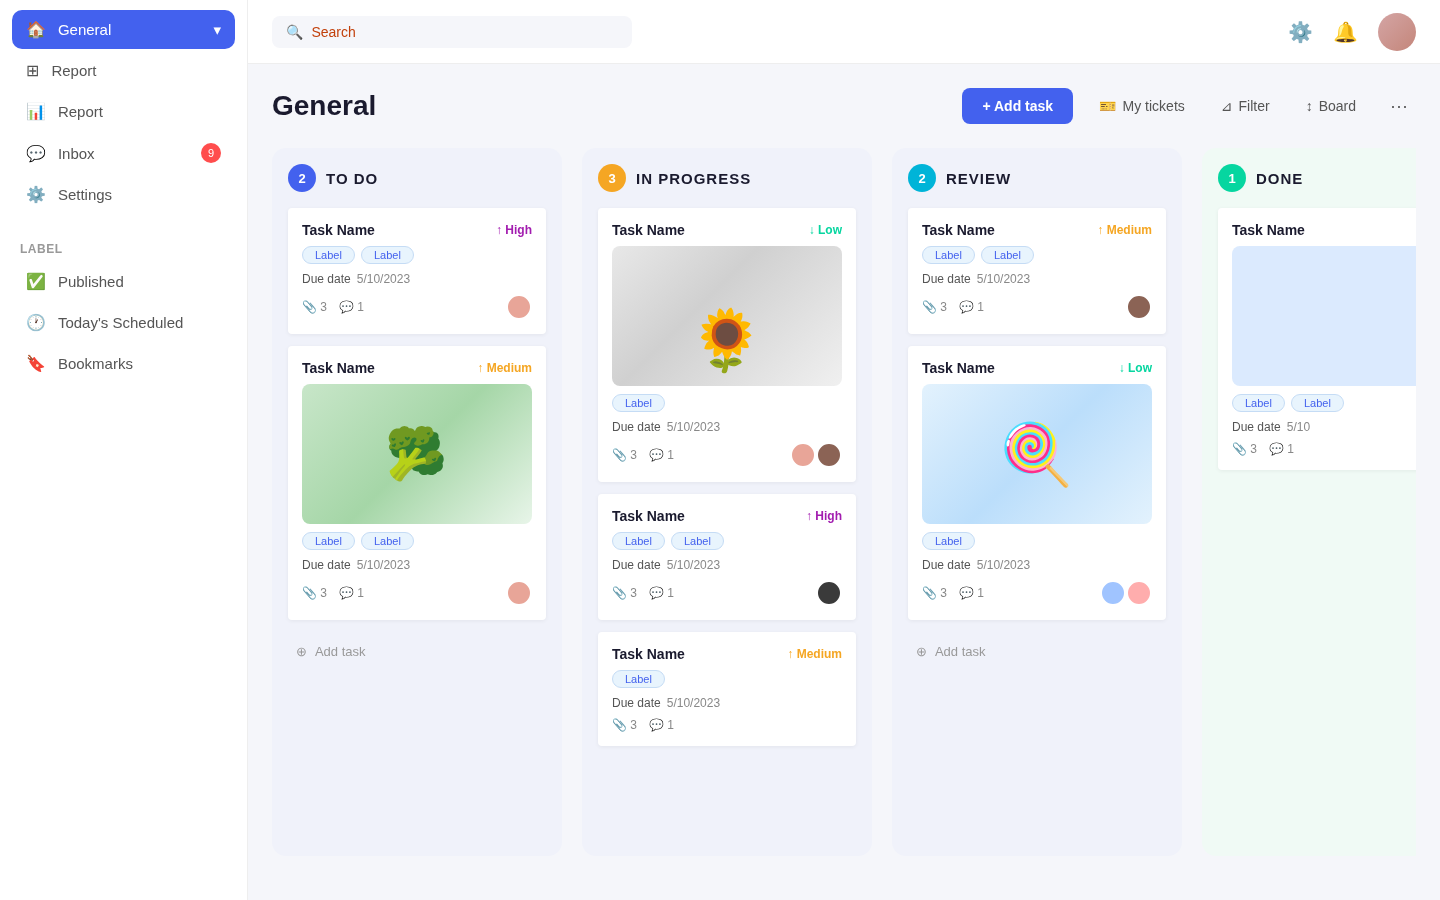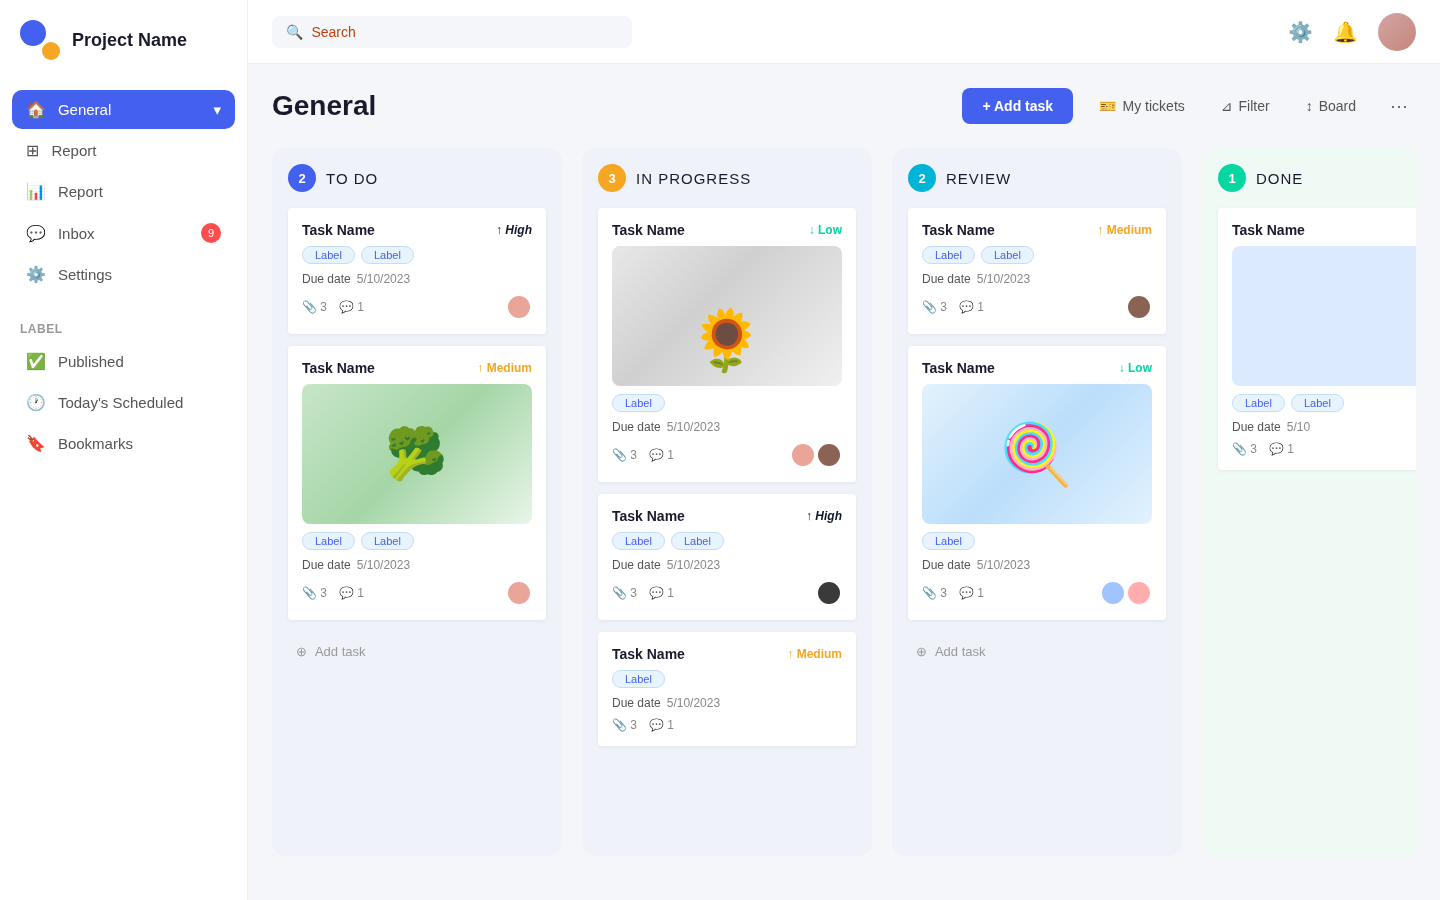--- a/index.html
+++ b/index.html
@@ -45,28 +45,28 @@
 
     
     .board { display: flex; gap: 20px; overflow-x: auto; height: calc(100% - 72px); padding-bottom: 8px; }
     .column { width: 290px; flex-shrink: 0; background: #f0f2fa; border-radius: 14px; padding: 16px; display: flex; flex-direction: column; gap: 12px; overflow-y: auto; }
     .column-header { display: flex; align-items: center; gap: 10px; margin-bottom: 4px; }
     .col-badge { width: 28px; height: 28px; border-radius: 50%; display: flex; align-items: center; justify-content: center; font-size: 13px; font-weight: 700; color: #fff; flex-shrink: 0; }
     .col-badge.blue { background: #4361ee; }
     .col-badge.orange { background: #f5a623; }
     .col-badge.teal { background: #00b4d8; }
     .col-badge.green { background: #06d6a0; }
-    .col-title { font-size: 15px; font-weight: 400; letter-spacing: 1px; color: #1a1a2e; }
+    .col-title { font-size: 15px; font-weight: 700; letter-spacing: 1px; color: #1a1a2e; }
 
     
     .task-card { background: #fff; border-radius: 4px; padding: 14px; box-shadow: 0 1px 4px rgba(0,0,0,0.06); cursor: pointer; }
     .task-card-header { display: flex; align-items: center; justify-content: space-between; margin-bottom: 8px; }
     .task-name { font-size: 14px; font-weight: 600; color: #1a1a2e; }
     .priority { display: flex; align-items: center; gap: 4px; font-size: 12px; font-weight: 600; }
-    .priority.high { color: #0f172a; font-style: italic; }
+    .priority.high { color: #a21caf; }
     .priority.low { color: #06d6a0; }
     .priority.medium { color: #f5a623; }
     .task-labels { display: flex; gap: 6px; margin-bottom: 8px; flex-wrap: wrap; }
     .label-tag { background: #e8f4fd; color: #4361ee; border: 1px solid #c5dcf5; border-radius: 20px; padding: 2px 12px; font-size: 11px; font-weight: 500; }
     .task-image { width: 100%; border-radius: 8px; height: 140px; object-fit: cover; margin-bottom: 8px; overflow: hidden; }
     .task-image-placeholder { width: 100%; border-radius: 8px; height: 140px; margin-bottom: 8px; background: #e8f0fe; }
     .task-image-placeholder.light-blue { background: #dbeafe; }
     .task-due { display: flex; align-items: center; gap: 6px; font-size: 12px; color: #888; margin-bottom: 8px; }
     .task-due-label { font-weight: 500; color: #555; }
     .task-footer { display: flex; align-items: center; gap: 12px; margin-top: 4px; }
@@ -96,27 +96,20 @@
     .board::-webkit-scrollbar-track { background: #f0f2fa; border-radius: 3px; }
     .board::-webkit-scrollbar-thumb { background: #c5cde8; border-radius: 3px; }
 
     .column::-webkit-scrollbar { width: 4px; }
     .column::-webkit-scrollbar-thumb { background: #d0d5ef; border-radius: 2px; }
   </style>
 </head>
 <body>
 
 <div class="sidebar">
-  <div class="sidebar-logo">
-    <div class="logo-icon">
-      <div class="logo-circle-blue"></div>
-      <div class="logo-circle-yellow"></div>
-    </div>
-    <span class="sidebar-logo-text">Project Name</span>
-  </div>
 
   <div class="sidebar-nav">
     <div class="nav-item active">
       <span style="font-size:16px;">🏠</span>
       <span>General</span>
       <span class="nav-chevron">▾</span>
     </div>
     <div class="nav-item">
       <span style="font-size:16px;">⊞</span>
       <span>Report</span>

